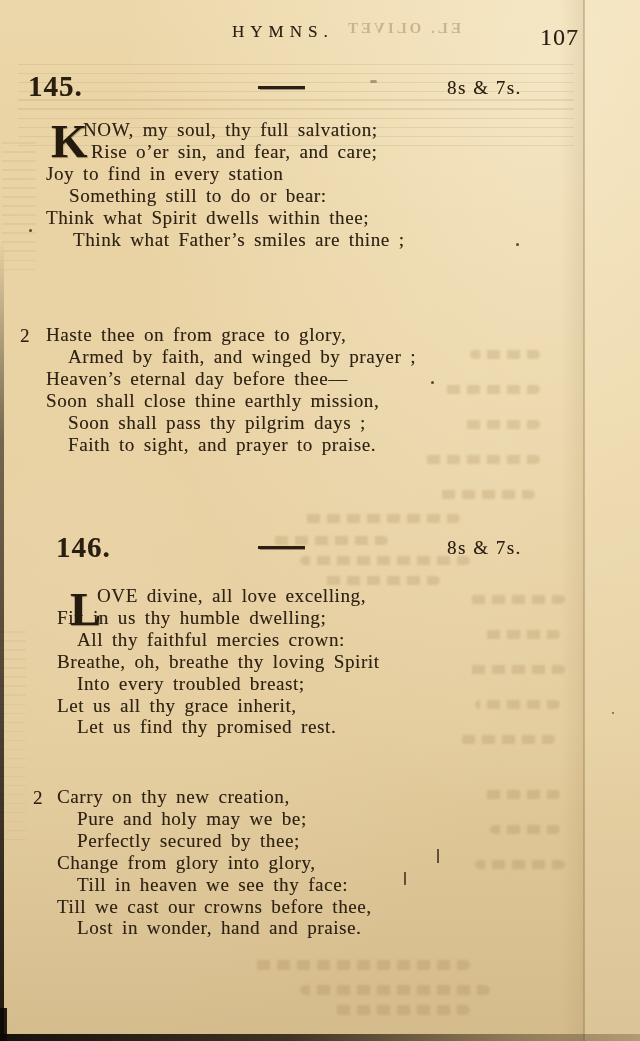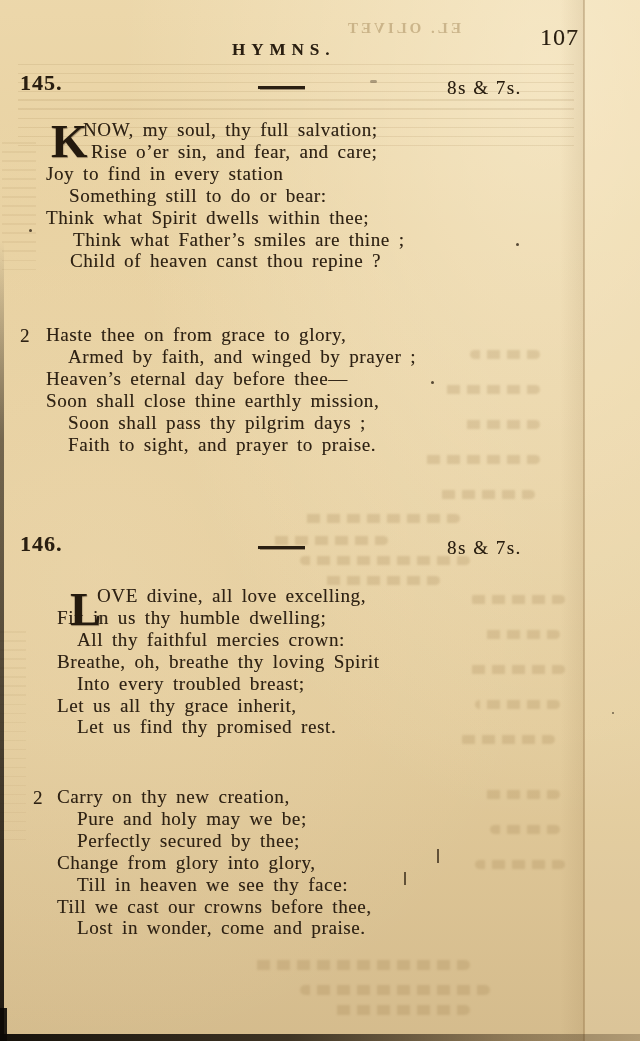--- a/index.html
+++ b/index.html
@@ -31,24 +31,24 @@
     filter:blur(.7px);}
   .sm{position:absolute;height:9px;border-radius:5px;pointer-events:none;
     background:repeating-linear-gradient(90deg,rgba(146,114,62,.32) 0 13px,rgba(146,114,62,0) 13px 20px);
     filter:blur(1.3px);opacity:.6;transform:scaleX(-1);}
   .speck{position:absolute;background:rgba(45,32,18,.78);border-radius:50%;}
   .stray{position:absolute;width:1.5px;background:rgba(50,36,20,.72);filter:blur(.2px);}
   .ghost-word{position:absolute;color:rgba(140,108,58,.38);font-weight:700;
     letter-spacing:3px;font-size:15px;transform:scaleX(-1);filter:blur(.7px);}
   
   .ink{color:#291e10;text-shadow:.3px .4px .6px rgba(40,26,12,.38);}
-  .running-title{position:absolute;left:232px;top:40px;font-size:17px;font-weight:700;
+  .running-title{position:absolute;left:232px;top:22px;font-size:17px;font-weight:400;
     letter-spacing:6px;}
   .folio{position:absolute;left:540px;top:24px;font-size:24px;letter-spacing:1px;}
-  .hymn-number{position:absolute;left:20px;font-size:22px;font-weight:700;letter-spacing:1px;}
+  .hymn-number{position:absolute;left:28px;font-size:29px;font-weight:700;letter-spacing:1px;}
   .tune-dash{position:absolute;left:258px;width:47px;height:3px;background:#2a1f12;
     box-shadow:.4px .5px .7px rgba(40,26,12,.4);}
   .meter{position:absolute;left:447px;font-size:19px;letter-spacing:1.5px;}
   .stanza{position:absolute;font-size:19px;line-height:21.9px;letter-spacing:.6px;
     word-spacing:3.5px;color:#2e2214;text-shadow:.3px .4px .5px rgba(40,26,12,.34);}
   .dropcap{position:absolute;font-size:47px;line-height:40px;font-weight:700;color:#241a0e;
     text-shadow:.4px .5px .7px rgba(40,26,12,.4);}
   .vnum{position:absolute;top:1px;font-size:19px;}
   #h145v1{top:119px;left:46px}
   #h145v1 .ln1{padding-left:37px}
@@ -116,34 +116,33 @@
   <div class="meter ink" style="top:77px;">8s &amp; 7s.</div>
 
   <div class="stanza" id="h145v1">
     <span class="dropcap">K</span>
     <div class="ln1">NOW, my soul, thy full salvation;</div>
     <div class="ln2">Rise o’er sin, and fear, and care;</div>
     <div class="ln3">Joy to find in every station</div>
     <div class="ln4">Something still to do or bear:</div>
     <div class="ln5">Think what Spirit dwells within thee;</div>
     <div class="ln6">Think what Father’s smiles are thine ;</div>
-    <div class="ln8">Child of heaven canst thou repine ?</div>
   </div>
 
   <div class="stanza" id="h145v2">
     <span class="vnum">2</span>
     <div class="odd">Haste thee on from grace to glory,</div>
     <div class="even">Armed by faith, and winged by prayer ;</div>
     <div class="odd">Heaven’s eternal day before thee—</div>
     <div class="odd">Soon shall close thine earthly mission,</div>
     <div class="even">Soon shall pass thy pilgrim days ;</div>
     <div class="even">Faith to sight, and prayer to praise.</div>
   </div>
 
-  <div class="hymn-number ink" style="top:531px;">146.</div>
+  <div class="hymn-number ink" style="top:531px;margin-left:28px;">146.</div>
   <div class="tune-dash" style="top:546px;"></div>
   <div class="meter ink" style="top:537px;">8s &amp; 7s.</div>
 
   <div class="stanza" id="h146v1">
     <span class="dropcap">L</span>
     <div class="ln1">OVE divine, all love excelling,</div>
     <div class="odd">Fix in us thy humble dwelling;</div>
     <div class="even2">All thy faithful mercies crown:</div>
     <div class="odd">Breathe, oh, breathe thy loving Spirit</div>
     <div class="even2">Into every troubled breast;</div>
@@ -152,21 +151,21 @@
   </div>
 
   <div class="stanza" id="h146v2">
     <span class="vnum">2</span>
     <div class="odd">Carry on thy new creation,</div>
     <div class="even">Pure and holy may we be;</div>
     <div class="even">Perfectly secured by thee;</div>
     <div class="odd">Change from glory into glory,</div>
     <div class="even">Till in heaven we see thy face:</div>
     <div class="odd">Till we cast our crowns before thee,</div>
-    <div class="even">Lost in wonder, come and praise.</div>
+    <div class="even">Lost in wonder, hand and praise.</div>
   </div>
 
   <div class="fold-shade"></div>
   <div class="fold-line"></div>
   <div class="fold-light"></div>
   <div class="left-edge"></div>
   <div class="bottom-edge"></div>
   <div class="corner-bl"></div>
 </div>
 

